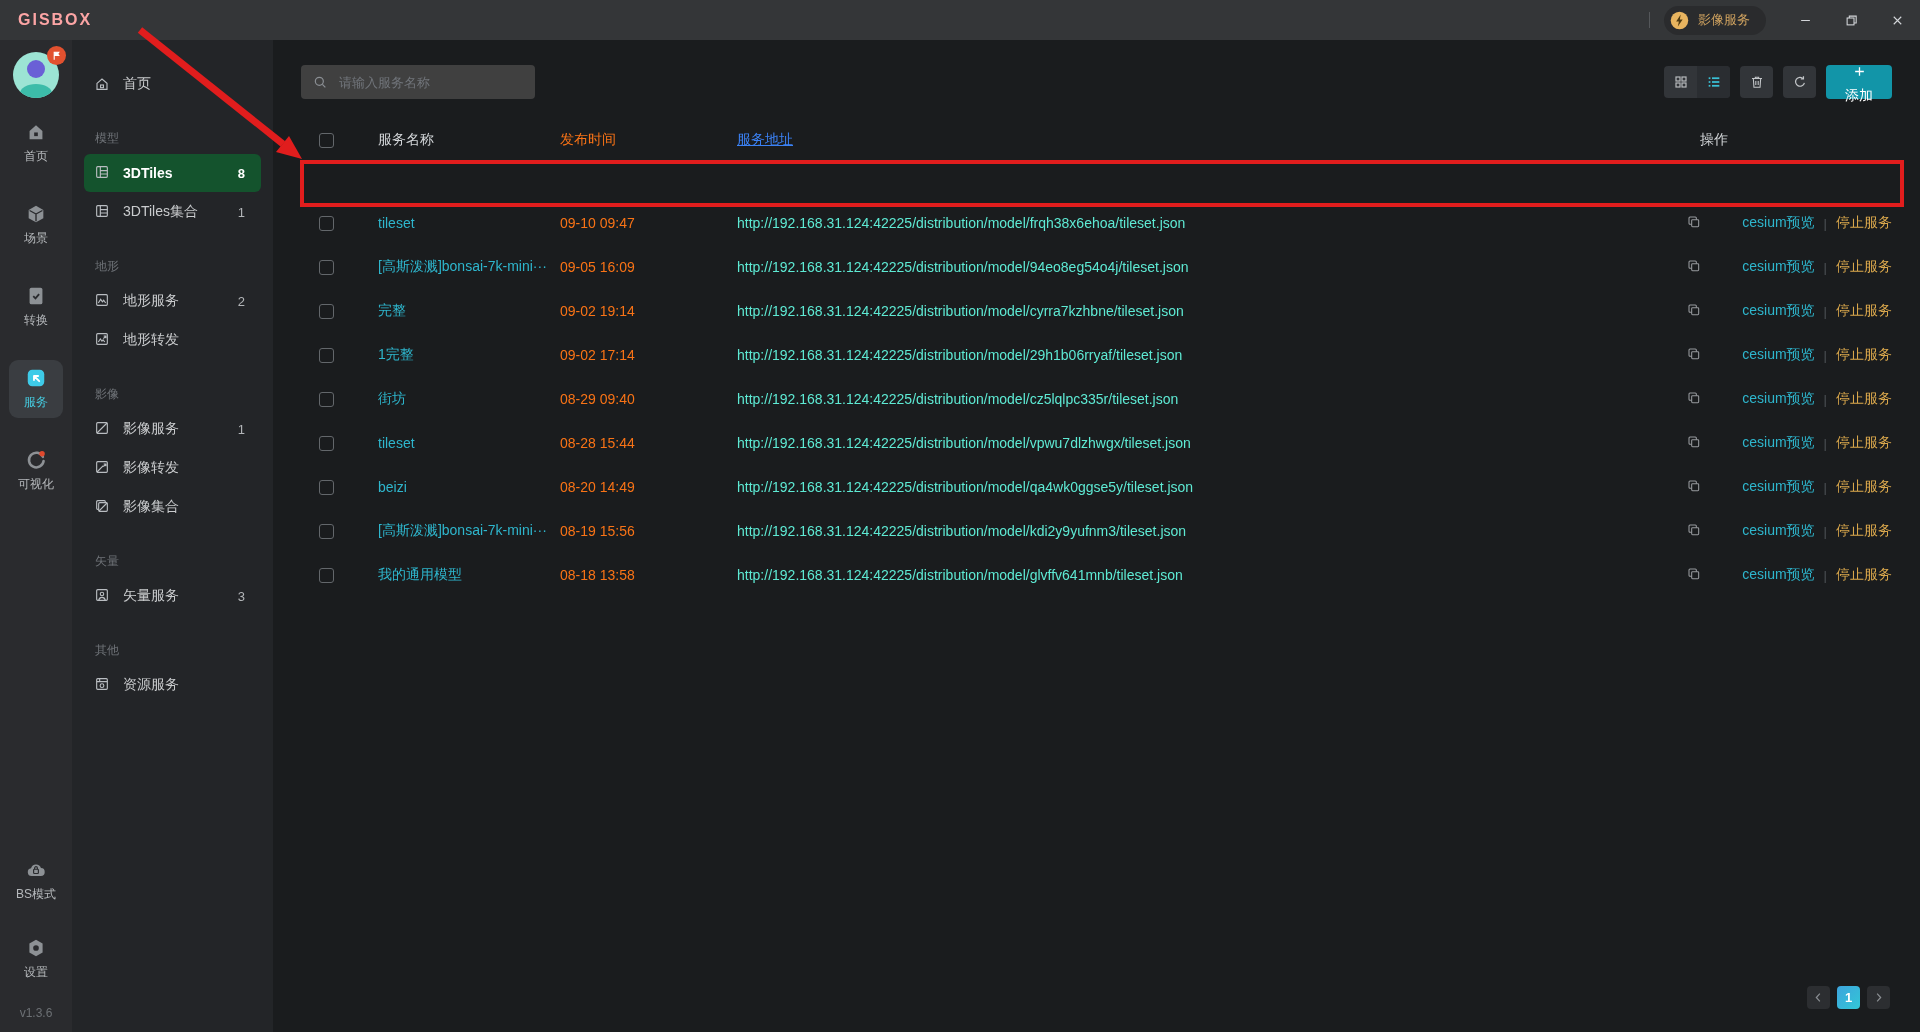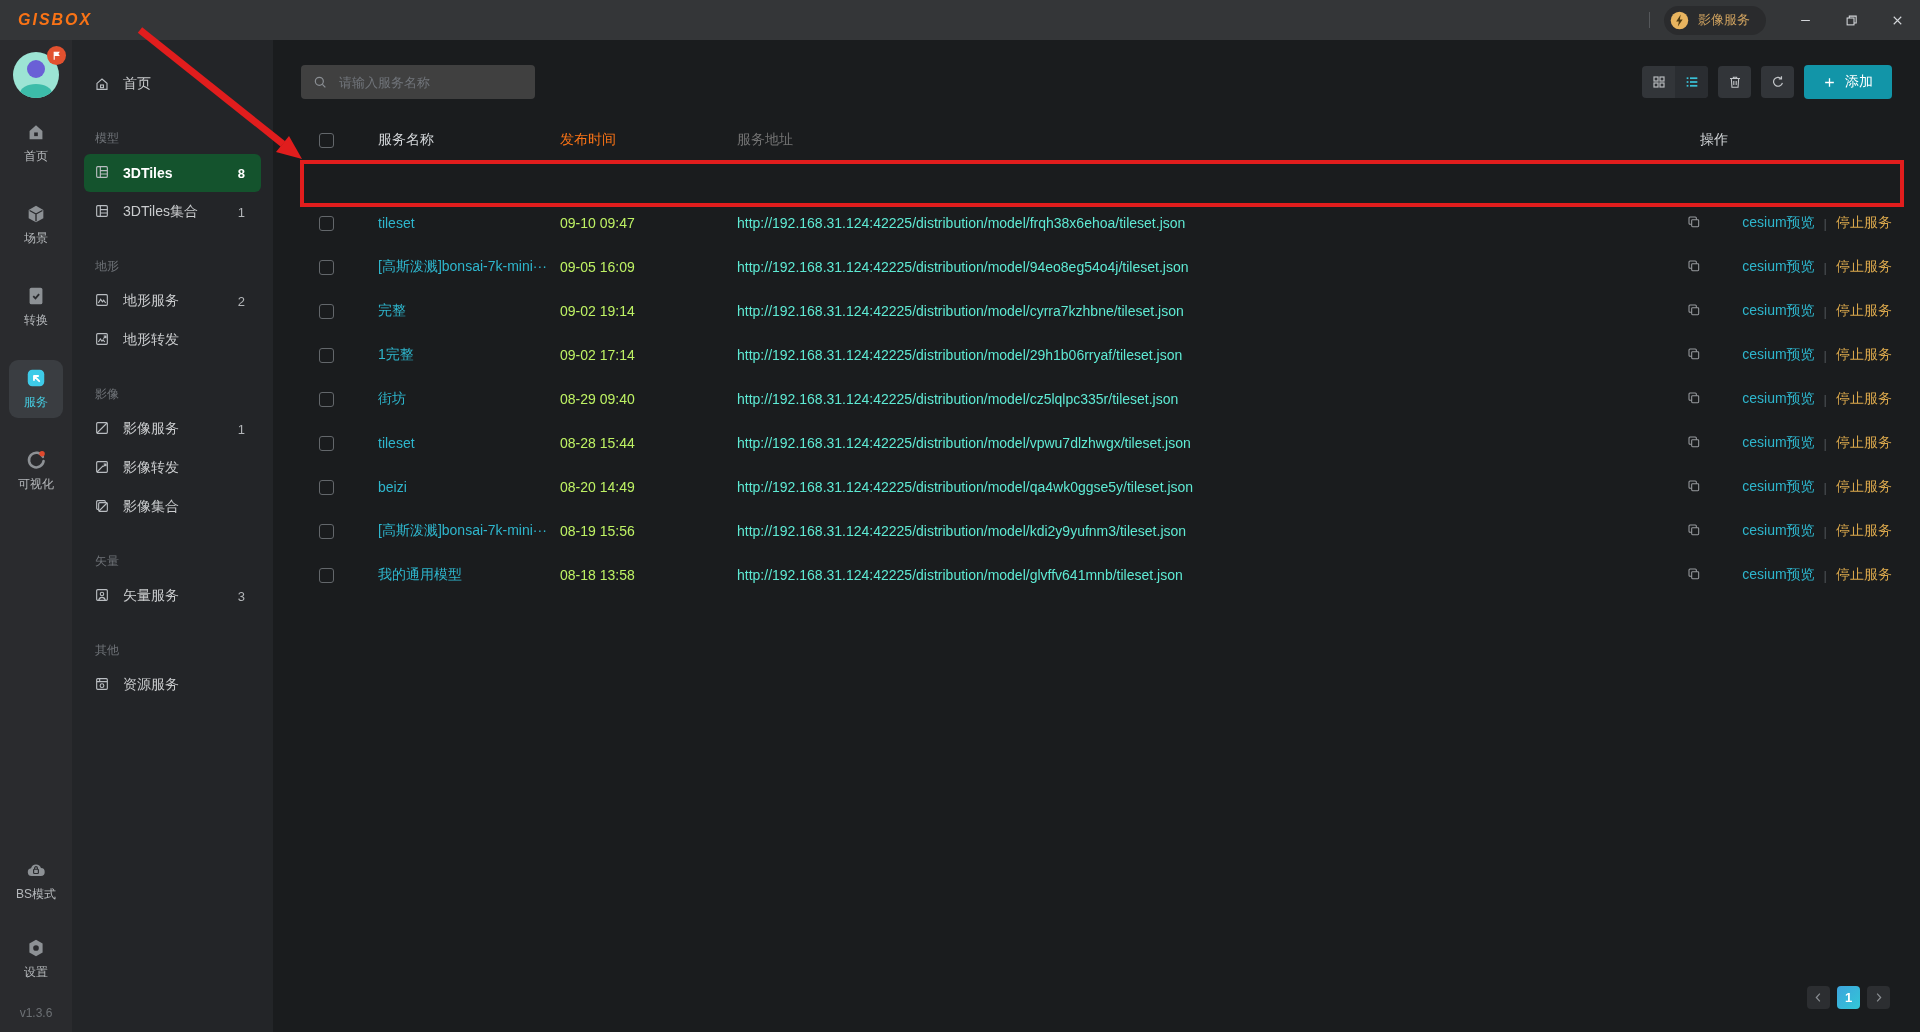--- a/index.html
+++ b/index.html
@@ -1,21 +1,21 @@
 <!DOCTYPE html>
 <html><head>
 <meta charset="utf-8">
 <style>
   html,body{margin:0;padding:0;background:#0e0f10;}
   body{font-family:"Liberation Sans","DejaVu Sans",sans-serif;}
   .app{position:relative;width:1920px;height:1032px;background:#1a1c1e;overflow:hidden;}
 
   
   .titlebar{position:absolute;top:0;left:0;right:0;height:40px;background:#343638;display:flex;align-items:center;z-index:5;}
-  .logo{margin-left:18px;font-weight:800;font-style:italic;font-size:16px;color:#f97316;letter-spacing:2px;}
+  .logo{margin-left:18px;font-weight:800;font-size:16px;color:#fca5a5;letter-spacing:2px;}
   .tb-right{margin-left:auto;display:flex;align-items:center;height:100%;}
   .tb-sep{width:1px;height:16px;background:#54575a;margin-right:14px;}
   .renew-pill{display:flex;align-items:center;gap:8px;background:#2a2b2d;border-radius:15px;padding:4px 16px 4px 5px;color:#cfa25f;font-size:13px;cursor:pointer;}
   .renew-pill svg{width:21px;height:21px;display:block;}
   .win-btns{display:flex;margin-left:16px;}
   .win-btn{width:46px;height:40px;display:flex;align-items:center;justify-content:center;color:#d3d6d9;cursor:pointer;}
   .win-btn svg{width:15px;height:15px;}
 
   
   .rail{position:absolute;top:40px;left:0;bottom:0;width:72px;background:#2a2b2e;display:flex;flex-direction:column;align-items:center;z-index:4;}
@@ -51,31 +51,31 @@
   .searchbox svg{width:16px;height:16px;flex:none;}
   .searchbox input{background:transparent;border:none;outline:none;color:#cfd2d5;font-size:13px;width:100%;font-family:inherit;}
   .searchbox input::placeholder{color:#70747a;}
   .toolbar-right{margin-left:auto;display:flex;align-items:center;gap:10px;}
   .seg{display:flex;background:#323539;border-radius:4px;overflow:hidden;}
   .seg-btn{width:33px;height:32px;display:flex;align-items:center;justify-content:center;color:#b7babd;cursor:pointer;}
   .seg-btn svg{width:16px;height:16px;}
   .seg-btn.active{background:#2a2d31;color:#3ac0d6;}
   .icon-btn{width:33px;height:32px;background:#323539;border-radius:4px;display:flex;align-items:center;justify-content:center;color:#c3c6c9;cursor:pointer;}
   .icon-btn svg{width:16px;height:16px;}
-  .add-btn{height:34px;background:#1295a8;color:#fff;border-radius:4px;display:flex;align-items:center;gap:9px;padding:0 19px;font-size:14px;cursor:pointer;border:none;font-family:inherit;}
+  .add-btn{height:34px;background:#1295a8;color:#fff;border-radius:4px;display:flex;align-items:center;gap:9px;padding:0 19px;font-size:14px;cursor:pointer;border:none;font-family:inherit;flex-direction:column;}
   .add-btn svg{width:13px;height:13px;}
 
   
   .thead{position:absolute;top:79px;left:28px;right:28px;height:42px;display:flex;align-items:center;color:#d3d6d9;font-size:14px;}
   .trows{position:absolute;top:161px;left:28px;right:28px;}
   .trow{height:44px;display:flex;align-items:center;font-size:14px;}
   .lead-pad{width:18px;flex:none;}
   .checkbox{width:15px;height:15px;border:1px solid #63676b;border-radius:3px;box-sizing:border-box;flex:none;margin-right:44px;cursor:pointer;background:transparent;}
   .c-name{width:182px;flex:none;color:#2eb6cd;white-space:nowrap;overflow:hidden;text-overflow:ellipsis;padding-right:6px;box-sizing:border-box;cursor:pointer;}
-  .c-time{width:177px;flex:none;color:#bef264;}
+  .c-time{width:177px;flex:none;color:#f97316;}
   .c-url{flex:1;color:#5eead4;white-space:nowrap;overflow:hidden;text-overflow:ellipsis;cursor:pointer;}
   .c-actions{width:206px;flex:none;display:flex;align-items:center;box-sizing:border-box;}
   .th-actions{padding-left:14px;}
   .copy-btn{color:#96999d;display:flex;cursor:pointer;}
   .copy-btn svg{width:16px;height:16px;}
   .act-links{margin-left:auto;display:flex;align-items:center;gap:9px;}
   .act-preview{color:#2eb6cd;cursor:pointer;}
   .act-divider{color:#4d5155;font-size:13px;}
   .act-stop{color:#dba84c;cursor:pointer;}
 
@@ -376,21 +376,21 @@
           <span>添加</span>
         </button>
       </div>
     </div>
 
     <div class="thead">
       <span class="lead-pad"></span>
       <span class="checkbox"></span>
       <span class="c-name" style="color:#d3d6d9;cursor:default;">服务名称</span>
       <span class="c-time" style="color:#f97316;">发布时间</span>
-      <span class="c-url" style="color:#737373;cursor:default;">服务地址</span>
+      <span class="c-url" style="color:#3b82f6;cursor:default;text-decoration:underline;">服务地址</span>
       <span class="c-actions th-actions">操作</span>
     </div>
 
     <div class="trows" id="table-rows">
         <div class="trow">
           <span class="lead-pad"></span>
           <span class="checkbox"></span>
           <span class="c-name">tileset</span>
           <span class="c-time">09-10 09:47</span>
           <span class="c-url">http://192.168.31.124:42225/distribution/model/frqh38x6ehoa/tileset.json</span>

